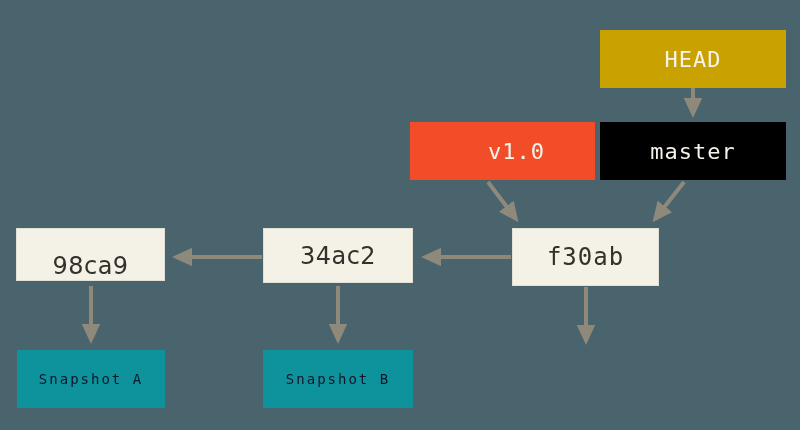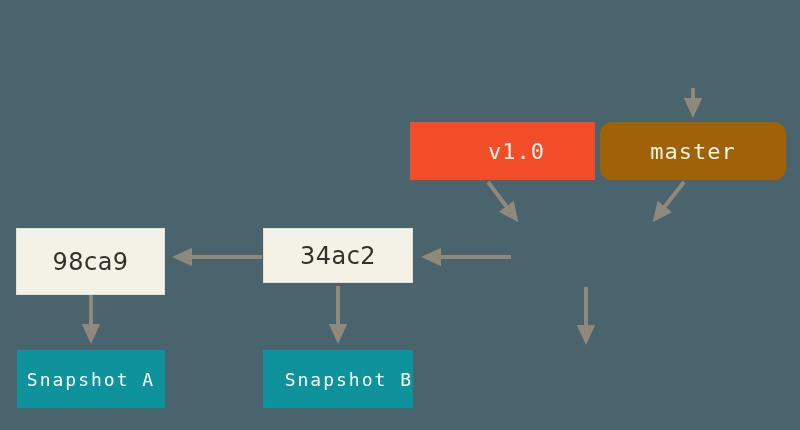--- a/index.html
+++ b/index.html
@@ -23,41 +23,40 @@
     left:600px;top:30px;width:186px;height:58px;
     background:#c9a100;
   }
   .tag-box{
     left:410px;top:122px;width:185px;height:58px;
     background:#f04d28;
     padding-left:28px;
   }
   .branch-box{
     left:600px;top:122px;width:186px;height:58px;
-    background:#a16207;
-    border-radius:12px;
+    background:#000000;
   }
   .commit{
     background:#f4f1e7;
     color:#32312b;
     font-size:24px;
     border:1px solid #e3e0d5;
   }
   .commit.sans{ font-family:"DejaVu Sans", sans-serif; letter-spacing:0.5px; }
-  .c1{ left:16px; top:228px;width:149px;height:67px; }
+  .c1{ left:16px; top:228px;width:149px;height:53px;align-items:flex-end; }
   .c2{ left:263px;top:228px;width:150px;height:55px; }
   .c3{ left:512px;top:228px;width:147px;height:58px; }
   .snap{
     background:#0e939c;
-    color:#ffffff;
-    font-size:18px;
+    color:#0f172a;
+    font-size:14px;
     letter-spacing:2px;
   }
   .sA{ left:17px; top:350px;width:148px;height:58px; }
-  .sB{ left:263px;top:350px;width:150px;height:58px;justify-content:flex-end; }
+  .sB{ left:263px;top:350px;width:150px;height:58px; }
   .sC{ left:511px;top:351px;width:148px;height:56px; }
   svg.edges{
     position:absolute;left:0;top:0;width:800px;height:430px;
     pointer-events:none;
   }
   svg.edges line{
     stroke:#8f897b;
     stroke-width:4;
   }
 </style>
@@ -75,37 +74,43 @@
     <line x1="693" y1="88" x2="693" y2="114" marker-end="url(#arrow)"></line>
     <line x1="488" y1="182" x2="516" y2="219" marker-end="url(#arrow)"></line>
     <line x1="684" y1="182" x2="655" y2="219" marker-end="url(#arrow)"></line>
     <line x1="511" y1="257" x2="425" y2="257" marker-end="url(#arrow)"></line>
     <line x1="262" y1="257" x2="176" y2="257" marker-end="url(#arrow)"></line>
     <line x1="91" y1="286" x2="91" y2="340" marker-end="url(#arrow)"></line>
     <line x1="338" y1="286" x2="338" y2="340" marker-end="url(#arrow)"></line>
     <line x1="586" y1="287" x2="586" y2="341" marker-end="url(#arrow)"></line>
   </svg>
 
+  <div class="box ref head-box">
+    <span>HEAD</span>
+  </div>
 
   <div class="box ref tag-box">
     <span>v1.0</span>
   </div>
 
   <div class="box ref branch-box">
     <span>master</span>
   </div>
 
   <div class="box commit sans c1">
     <span>98ca9</span>
   </div>
 
   <div class="box commit sans c2">
     <span>34ac2</span>
   </div>
 
+  <div class="box commit c3">
+    <span>f30ab</span>
+  </div>
 
   <div class="box snap sA">
     <span>Snapshot A</span>
   </div>
 
   <div class="box snap sB">
     <span>Snapshot B</span>
   </div>
 
 

